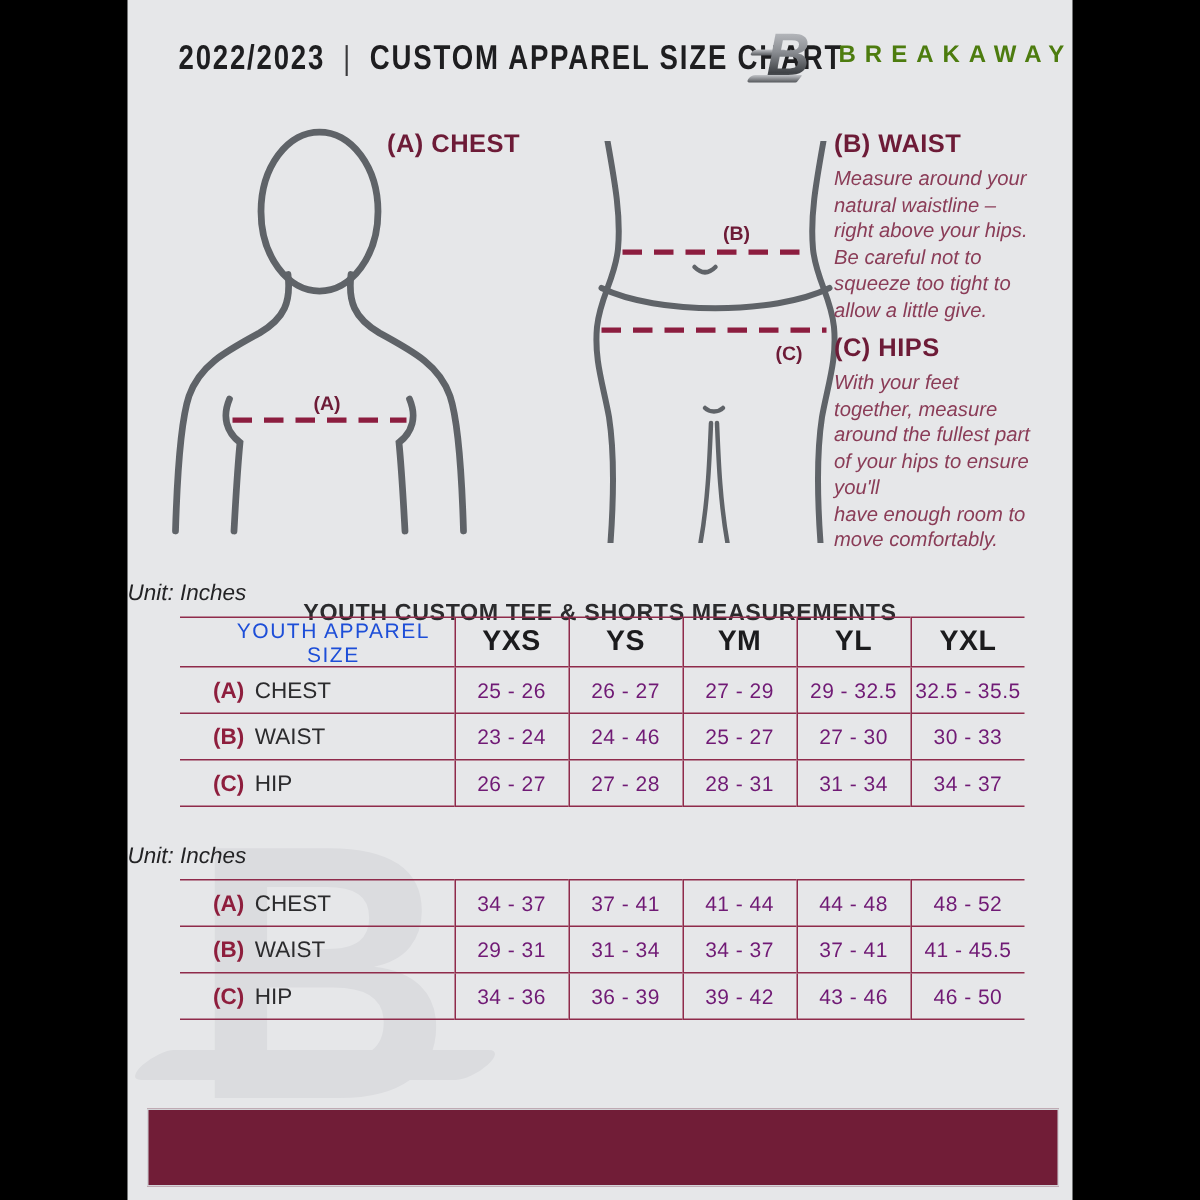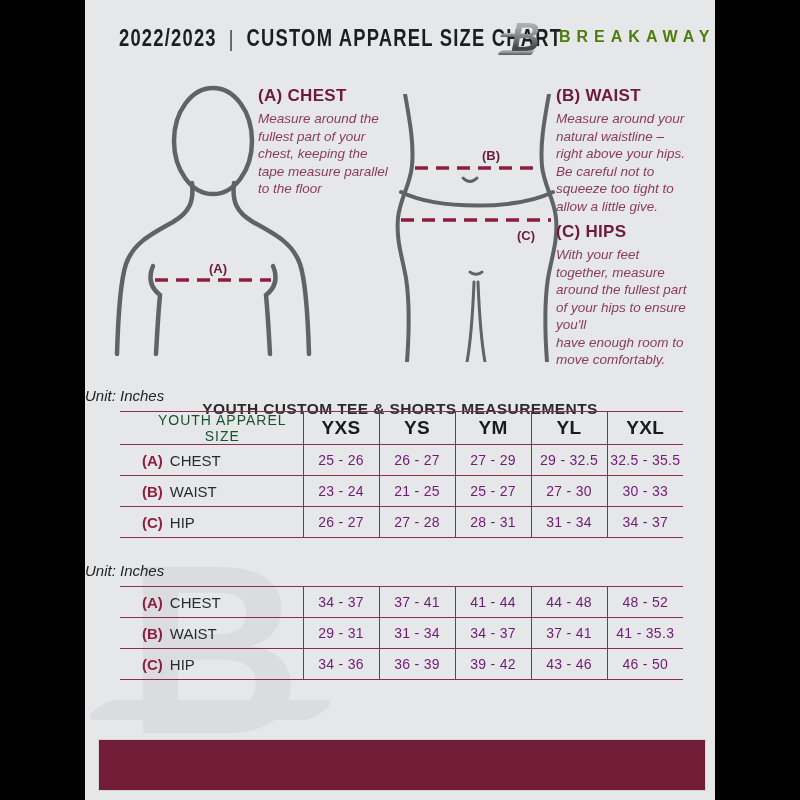--- a/index.html
+++ b/index.html
@@ -41,21 +41,21 @@
     z-index:2;}
   .size-table col.c-label{width:183px;}
   .size-table col.c-size{width:76px;}
   .size-table tr{border-top:1.5px solid #8f2b4b;}
   .size-table{border-bottom:1.5px solid #8f2b4b;}
   .size-table th,.size-table td{padding:0;text-align:center;vertical-align:middle;}
   .size-table th+th,.size-table td+td{border-left:1.5px solid #8f2b4b;}
   .size-table .head-row th{height:31px;}
   .size-table .data-row td{height:30px;}
   .label-head{text-align:right;padding-left:22px !important;font-weight:normal;
-    font-size:14px;letter-spacing:1px;color:#14532d;}
+    font-size:14px;letter-spacing:1px;color:#1d4ed8;}
   .size-head{font-weight:bold;font-size:19px;color:#1b1b1d;letter-spacing:.3px;}
   .row-label{text-align:left !important;padding-left:22px !important;font-size:15px;color:#2b2b2d;}
   .row-label .mk{font-weight:bold;color:#8e1e3d;margin-right:7px;}
   .cell-val{font-size:14px;color:#701a75;letter-spacing:.3px;}
 
   
   .watermark{position:absolute;left:42px;top:528px;font-size:242px;line-height:1;font-weight:bold;
     color:#dbdcdf;z-index:0;user-select:none;}
   .watermark-slash{position:absolute;left:10px;top:700px;width:230px;height:20px;background:#dbdcdf;
     transform:skewX(-48deg);border-radius:10px;z-index:0;}
@@ -110,25 +110,20 @@
         <path d="M 81 188 C 80 212 79 240 74 268" stroke-width="3"></path>
         <path d="M 85 188 C 86 212 87 240 92 268" stroke-width="3"></path>
       </g>
       <line x1="22" y1="74" x2="140" y2="74" stroke="#8c1d3f" stroke-width="3.5" stroke-dasharray="13 8"></line>
       <text class="marker-txt" x="98" y="66" text-anchor="middle">(B)</text>
       <line x1="8" y1="126" x2="158" y2="126" stroke="#8c1d3f" stroke-width="3.5" stroke-dasharray="13 8"></line>
       <text class="marker-txt" x="133" y="146" text-anchor="middle">(C)</text>
     </svg>
 
     <div class="guide-h z1" style="left:173px;top:86px;">(A) CHEST</div>
-    <div class="guide-p z1" style="left:173px;top:110px;width:150px;">Measure around the
-fullest part of your
-chest, keeping the
-tape measure parallel
-to the floor</div>
 
     <div class="guide-h z1" style="left:471px;top:86px;">(B) WAIST</div>
     <div class="guide-p z1" style="left:471px;top:110px;width:150px;">Measure around your
 natural waistline –
 right above your hips.
 Be careful not to
 squeeze too tight to
 allow a little give.</div>
 
     <div class="guide-h z1" style="left:471px;top:222px;">(C) HIPS</div>
@@ -165,21 +160,21 @@
         <td class="row-label"><span class="mk">(A)</span><span>CHEST</span></td>
         <td class="cell-val">25 - 26</td>
         <td class="cell-val">26 - 27</td>
         <td class="cell-val">27 - 29</td>
         <td class="cell-val">29 - 32.5</td>
         <td class="cell-val">32.5 - 35.5</td>
       </tr>
       <tr class="data-row">
         <td class="row-label"><span class="mk">(B)</span><span>WAIST</span></td>
         <td class="cell-val">23 - 24</td>
-        <td class="cell-val">21 - 25</td>
+        <td class="cell-val">24 - 46</td>
         <td class="cell-val">25 - 27</td>
         <td class="cell-val">27 - 30</td>
         <td class="cell-val">30 - 33</td>
       </tr>
       <tr class="data-row">
         <td class="row-label"><span class="mk">(C)</span><span>HIP</span></td>
         <td class="cell-val">26 - 27</td>
         <td class="cell-val">27 - 28</td>
         <td class="cell-val">28 - 31</td>
         <td class="cell-val">31 - 34</td>
@@ -207,21 +202,21 @@
         <td class="cell-val">41 - 44</td>
         <td class="cell-val">44 - 48</td>
         <td class="cell-val">48 - 52</td>
       </tr>
       <tr class="data-row">
         <td class="row-label"><span class="mk">(B)</span><span>WAIST</span></td>
         <td class="cell-val">29 - 31</td>
         <td class="cell-val">31 - 34</td>
         <td class="cell-val">34 - 37</td>
         <td class="cell-val">37 - 41</td>
-        <td class="cell-val">41 - 35.3</td>
+        <td class="cell-val">41 - 45.5</td>
       </tr>
       <tr class="data-row">
         <td class="row-label"><span class="mk">(C)</span><span>HIP</span></td>
         <td class="cell-val">34 - 36</td>
         <td class="cell-val">36 - 39</td>
         <td class="cell-val">39 - 42</td>
         <td class="cell-val">43 - 46</td>
         <td class="cell-val">46 - 50</td>
       </tr>
     </tbody>

